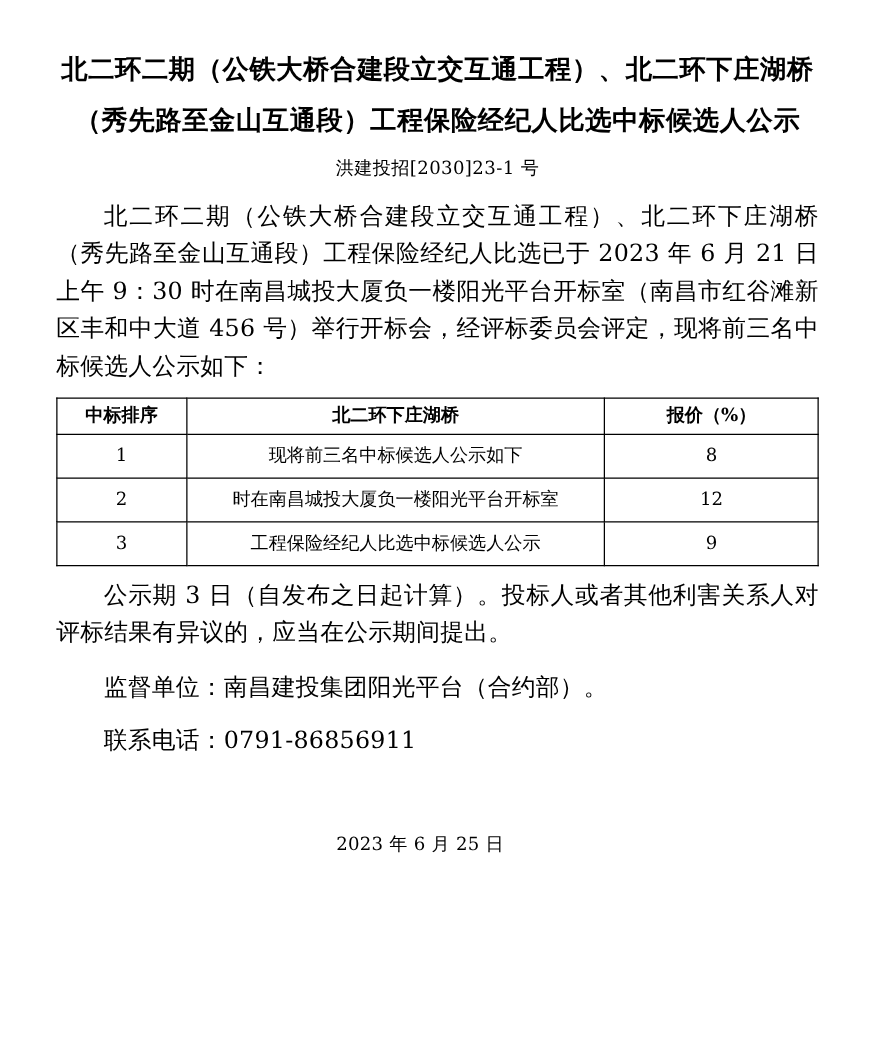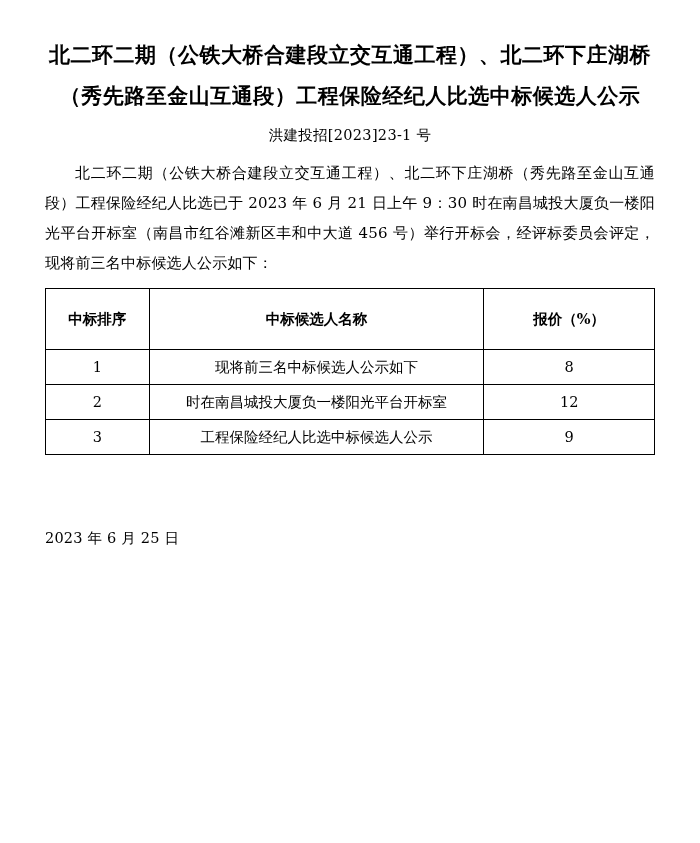--- a/index.html
+++ b/index.html
@@ -30,21 +30,21 @@
     padding: 0 2px;
   }
   .doc-number {
     text-align: center;
     font-size: 14.5px;
     line-height: 26px;
     margin: 6px 0 10px 0;
     letter-spacing: 0.3px;
   }
   .para {
-    font-size: 15px;
+    font-size: 19px;
     line-height: 30px;
     text-align: justify;
     text-justify: inter-ideograph;
     text-indent: 2em;
     margin: 0;
     letter-spacing: 0.2px;
   }
   .spacer-sm { height: 8px; }
   table.bid-table {
     width: 100%;
@@ -56,59 +56,59 @@
   table.bid-table td {
     border: 1px solid #000000;
     text-align: center;
     font-size: 14.5px;
     line-height: 20px;
     padding: 7px 2px;
     font-weight: normal;
   }
   table.bid-table thead th {
     font-weight: bold;
-    padding: 20px 2px;
+    padding: 4px 2px;
   }
   .col-rank { width: 17%; }
   .col-name { width: 55%; }
   .col-price { width: 28%; }
   .after-table .para {
     margin-top: 4px;
   }
   .block-gap { height: 10px; }
   .date-line {
     font-size: 14.5px;
     line-height: 30px;
-    text-align: left;
+    text-align: center;
     padding-right: 28px;
-    margin-top: 68px;
+    margin-top: 54px;
     letter-spacing: 0.2px;
   }
 </style>
 </head>
 <body>
 
 <div class="page">
 
   <h1 class="doc-title">北二环二期（公铁大桥合建段立交互通工程）、北二环下庄湖桥（秀先路至金山互通段）工程保险经纪人比选中标候选人公示</h1>
 
-  <div class="doc-number">洪建投招[2023]23-1 号</div>
+  <div class="doc-number">洪建投招[2030]23-1 号</div>
 
   <p class="para">北二环二期（公铁大桥合建段立交互通工程）、北二环下庄湖桥（秀先路至金山互通段）工程保险经纪人比选已于 2023 年 6 月 21 日上午 9：30 时在南昌城投大厦负一楼阳光平台开标室（南昌市红谷滩新区丰和中大道 456 号）举行开标会，经评标委员会评定，现将前三名中标候选人公示如下：</p>
 
   <table class="bid-table">
     <colgroup>
       <col class="col-rank">
       <col class="col-name">
       <col class="col-price">
     </colgroup>
     <thead>
       <tr>
         <th>中标排序</th>
-        <th>中标候选人名称</th>
+        <th>北二环下庄湖桥</th>
         <th>报价（%）</th>
       </tr>
     </thead>
     <tbody>
       <tr>
         <td>1</td>
         <td>现将前三名中标候选人公示如下</td>
         <td>8</td>
       </tr>
       <tr>
@@ -117,16 +117,27 @@
         <td>12</td>
       </tr>
       <tr>
         <td>3</td>
         <td>工程保险经纪人比选中标候选人公示</td>
         <td>9</td>
       </tr>
     </tbody>
   </table>
 
+  <div class="after-table">
+    <p class="para">公示期 3 日（自发布之日起计算）。投标人或者其他利害关系人对评标结果有异议的，应当在公示期间提出。</p>
+
+    <div class="block-gap"></div>
+
+    <p class="para">监督单位：南昌建投集团阳光平台（合约部）。</p>
+
+    <div class="spacer-sm"></div>
+
+    <p class="para">联系电话：0791-86856911</p>
+  </div>
 
   <div class="date-line">2023 年 6 月 25 日</div>
 
 </div>
 
 </body></html>

